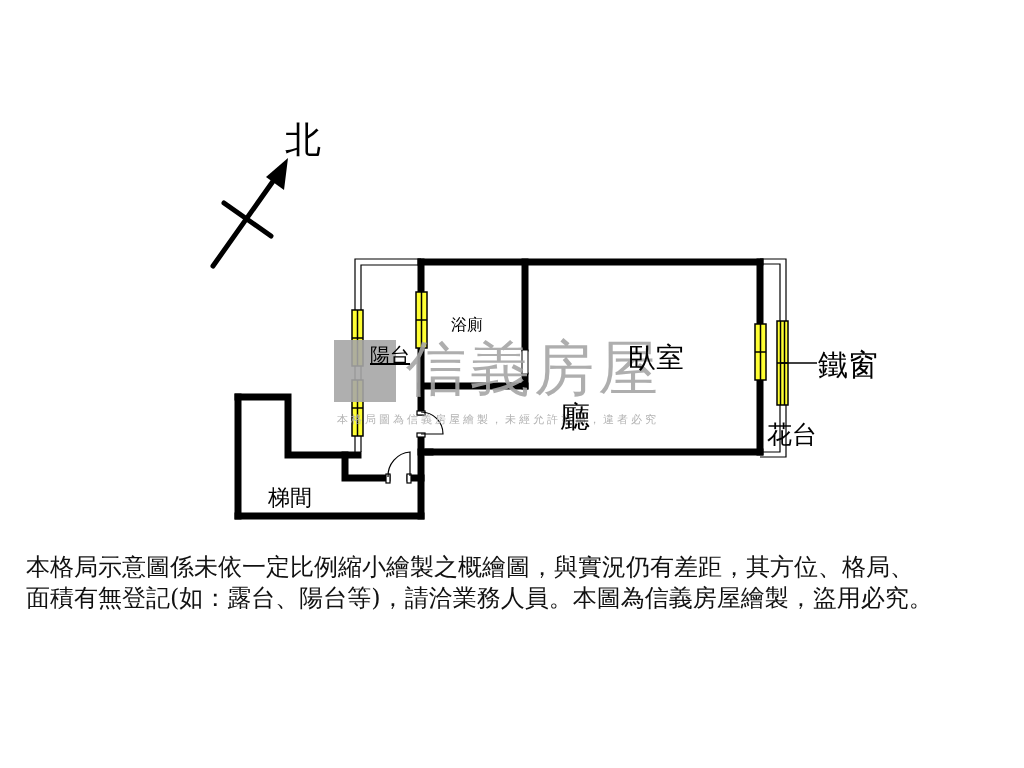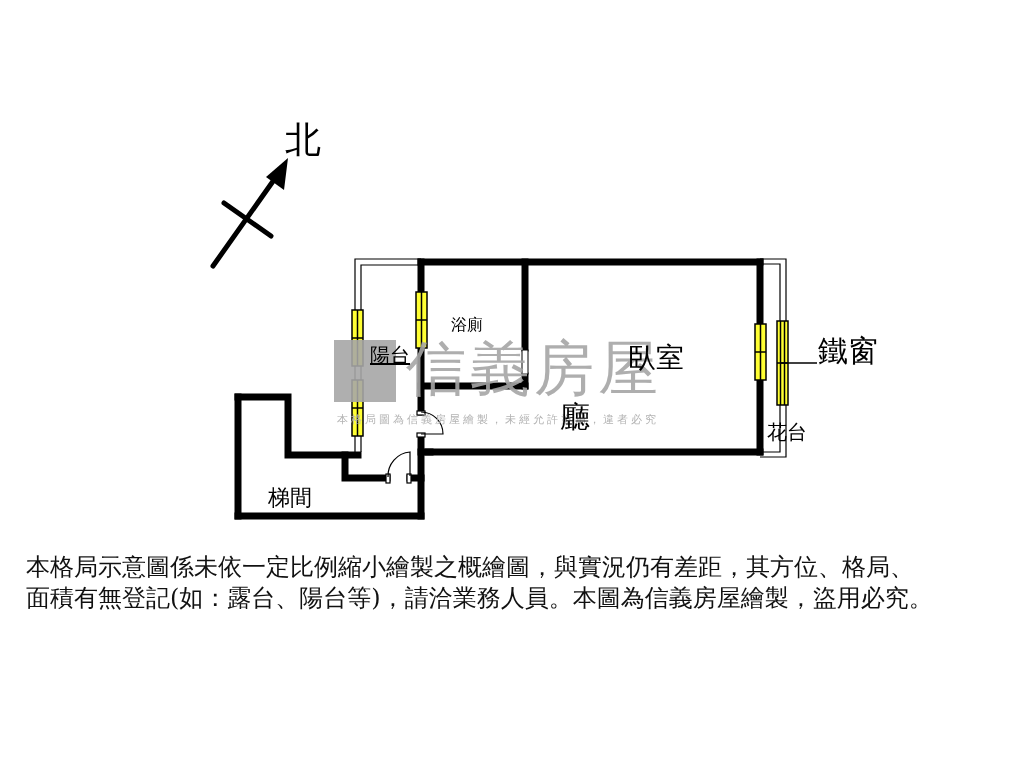--- a/index.html
+++ b/index.html
@@ -118,19 +118,19 @@
 <div class="wm-big" style="left:406px; top:338px;">信義房屋</div>
 <div class="wm-small" style="left:337px; top:414px;">本格局圖為信義房屋繪製，未經允許盜用，違者必究</div>
 
 <div class="lbl" style="left:285px; top:122px; font-size:36px;">北</div>
 
 <div class="lbl" style="left:451px; top:317px; font-size:16px;">浴廁</div>
 <div class="lbl" style="left:628px; top:336px; font-size:28px;margin-top:8px;">臥室</div>
 <div class="lbl" style="left:560px; top:402px; font-size:30px;">廳</div>
 <div class="lbl" style="left:370px; top:345px; font-size:20px;text-decoration:underline;">陽台</div>
 <div class="lbl" style="left:268px; top:487px; font-size:22px;">梯間</div>
-<div class="lbl" style="left:767px; top:422px; font-size:20px;">花台</div>
-<div class="lbl" style="left:818px; top:336px; font-size:30px;">鐵窗</div>
+<div class="lbl" style="left:767px; top:422px; font-size:25px;">花台</div>
+<div class="lbl" style="left:818px; top:350px; font-size:30px;">鐵窗</div>
 
 <div id="disclaimer">
   <div>本格局示意圖係未依一定比例縮小繪製之概繪圖，與實況仍有差距，其方位、格局、</div>
   <div>面積有無登記(如：露台、陽台等)，請洽業務人員。本圖為信義房屋繪製，盜用必究。</div>
 </div>
 
 </body></html>

